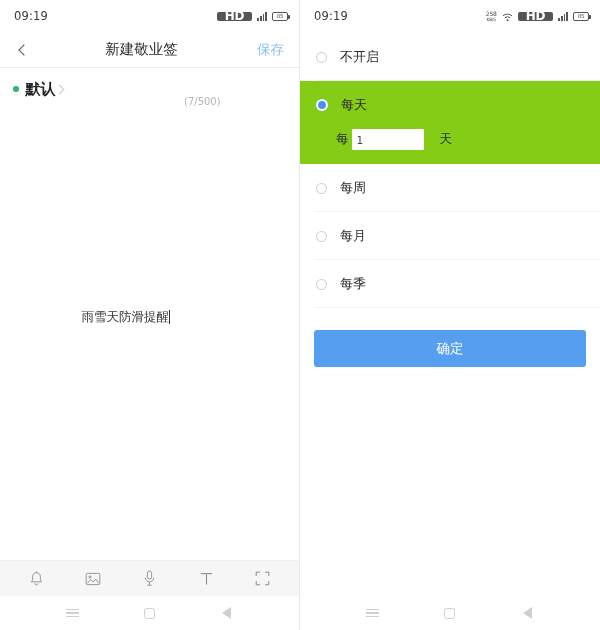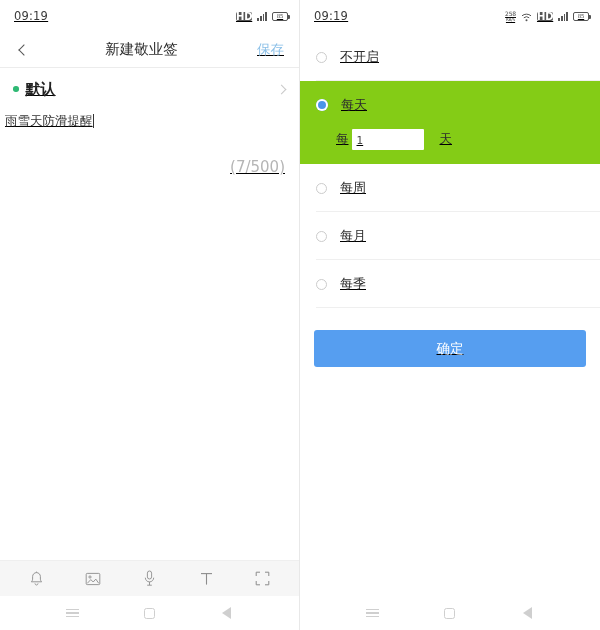--- a/index.html
+++ b/index.html
@@ -9,21 +9,20 @@
     height: 630px;
     font-family: "DejaVu Sans", "Liberation Sans", sans-serif;
     background: #ffffff;
     overflow: hidden;
   }
 
   .screens {
     display: flex;
     width: 600px;
     height: 630px;
-    text-decoration: underline;
   }
 
   .phone {
     width: 300px;
     height: 630px;
     position: relative;
     background: #ffffff;
     display: flex;
     flex-direction: column;
   }
@@ -52,26 +51,26 @@
   }
   .netspeed {
     font-size: 6px;
     line-height: 6px;
     color: #4a4a4a;
     text-align: center;
     letter-spacing: -0.2px;
   }
   .netspeed small { display:block; font-size:4.5px; line-height:5px; letter-spacing:-0.3px;}
   .ico-hd {
-    font-size: 10px;
+    font-size: 12px;
     font-weight: bold;
     color: #ffffff;
     background: #555;
     border-radius: 2px;
-    padding: 1px 0;
+    padding: 1px 8px;
     line-height: 7px;
     letter-spacing: -0.2px;
     text-align: center;
   }
   .ico-wifi { display:inline-block; }
   .ico-sig { display:flex; align-items:flex-end; gap:1px; height:9px; }
   .ico-sig i { display:block; width:1.7px; background:#555; }
   .ico-sig i:nth-child(1){height:3px;}
   .ico-sig i:nth-child(2){height:5px;}
   .ico-sig i:nth-child(3){height:7px;}
@@ -125,21 +124,20 @@
     margin-right: 15px;
     font-size: 13.5px;
     color: #8cc0e8;
     z-index: 2;
   }
 
   
   .note-body {
     flex: 1 1 auto;
     display: flex;
-    flex-direction: column;
     background: #ffffff;
     overflow: hidden;
   }
   .category-row {
     height: 34px;
     display: flex;
     align-items: center;
     padding: 0 14px 0 13px;
     margin-top: 4px;
   }
@@ -176,21 +174,21 @@
     display: inline-block;
     width: 1px;
     height: 14px;
     background: #333;
     margin-left: 0px;
   }
   .char-count {
     margin-top: 28px;
     padding-right: 14px;
     text-align: right;
-    font-size: 15px;
+    font-size: 10px;
     color: #b5b5b5;
   }
   .note-spacer { flex: 1 1 auto; }
 
   
   .edit-toolbar {
     height: 36px;
     flex: 0 0 36px;
     background: #f6f6f6;
     display: flex;

